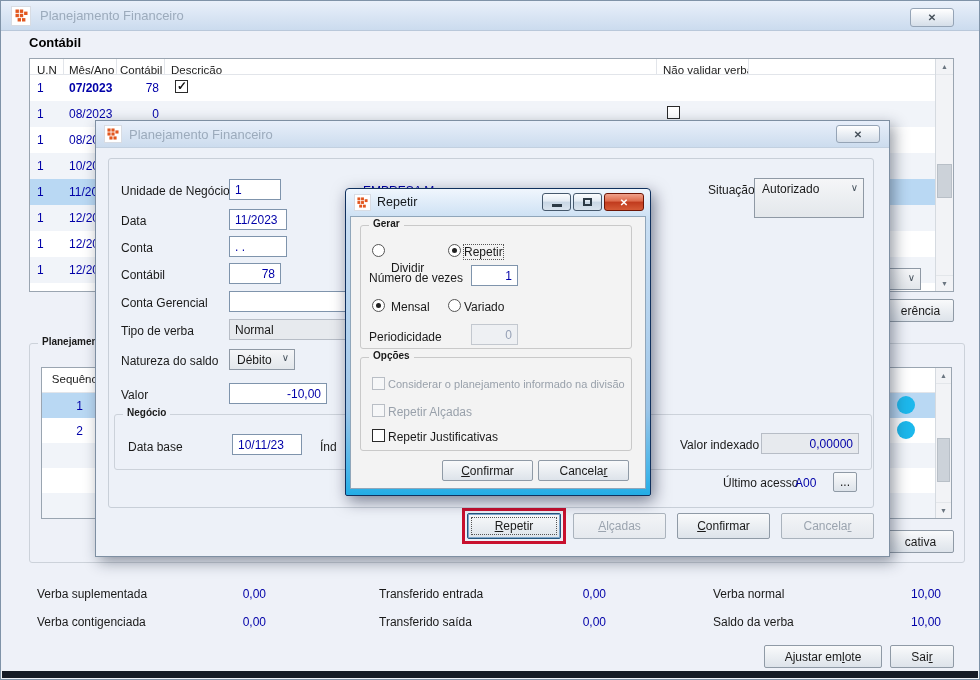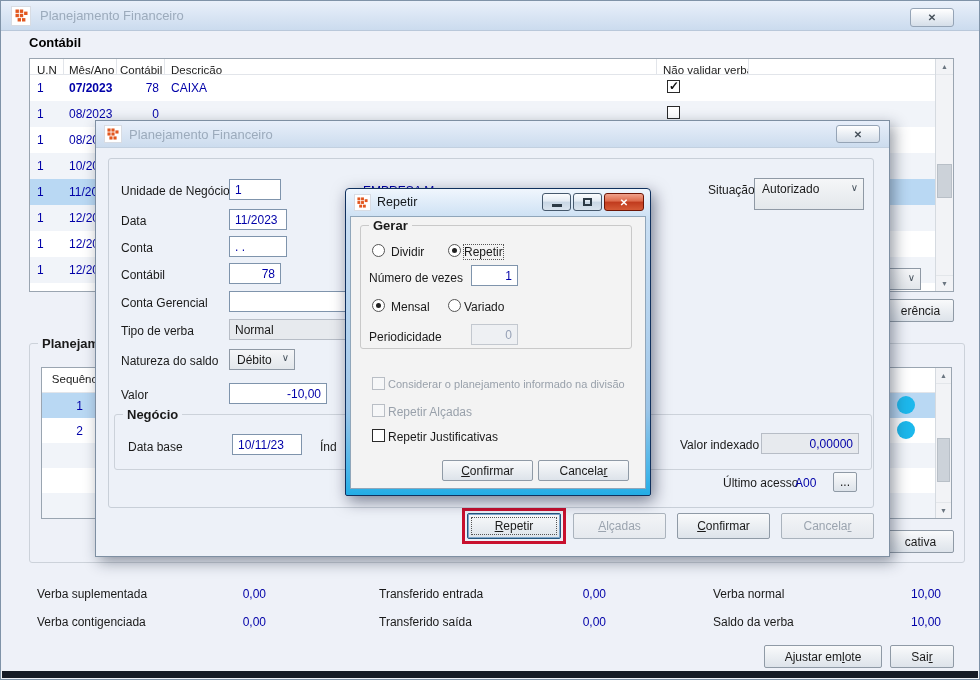--- a/index.html
+++ b/index.html
@@ -37,36 +37,36 @@
   .sb-btn { position:absolute; left:0; right:0; height:16px; display:flex; align-items:center; justify-content:center;
     color:#6a7580; font-size:7px; background:#f2f3f6; }
   .sb-up { top:0; border-bottom:1px solid #e3e6ea; } .sb-up::before{ content:"\25B2"; }
   .sb-down { bottom:0; border-top:1px solid #e3e6ea; } .sb-down::before{ content:"\25BC"; }
   .sb-thumb { position:absolute; left:1px; right:1px; background:#ccd2d9; border:1px solid #b8bfc7; }
 
   .dot { position:absolute; width:18px; height:18px; border-radius:50%; background:#1db8ec; top:3px; }
 
   
   .gb { position:absolute; border:1px solid #ccd2da; border-radius:3px; }
-  .gb > .lg { position:absolute; top:-8px; left:8px; padding:0 4px; font-weight:bold; font-size:13px; background:#eef1f8; white-space:nowrap; }
+  .gb > .lg { position:absolute; top:-8px; left:8px; padding:0 4px; font-weight:bold; font-size:10px; background:#eef1f8; white-space:nowrap; }
   .lg-gray3 { background:#f3f3f3 !important; }
 
   .lbl { position:absolute; color:#1a1a1a; white-space:nowrap; }
   .lbl.navy { color:#0000a8; }
   .lbl.gray { color:#99a1ab; }
 
   .inp { position:absolute; background:#fff; border:1px solid #7f94ac; color:#0000a8;
     font-size:12px; padding:3px 5px 0; height:21px; line-height:15px; white-space:nowrap; }
   .inp.num { text-align:right; }
   .inp.dis { background:#e7eaee; border-color:#b7bdc6; color:#1a1a1a; }
   .inp.disnavy { background:#e7eaee; border-color:#b7bdc6; color:#0000a8; }
   .inp.disgray { background:#eef0f3; border-color:#c3c8cf; color:#96a1b6; }
 
   .combo { position:absolute; background:linear-gradient(#f5f6f8,#e3e7eb); border:1px solid #8f99a5;
-    color:#1a1a1a; font-size:12px; padding:3px 18px 0 7px; height:32px; white-space:nowrap; }
+    color:#1a1a1a; font-size:12px; padding:3px 18px 0 7px; height:40px; white-space:nowrap; }
   .combo .arr { position:absolute; right:5px; top:3px; font-size:10px; color:#49545f; }
   .arr::before { content:"\2228"; }
 
   .btn { position:absolute; display:flex; align-items:center; justify-content:center;
     background:linear-gradient(#f9fafb,#dde3ea); border:1px solid #8f9aa6; border-radius:2px;
     color:#1a1a1a; font-size:12px; white-space:nowrap; }
   .btn.dis { color:#9ba4af; border-color:#aab3bd; background:linear-gradient(#f3f5f7,#e5e9ee); }
   .btn.focused { border:1px solid #27567e; box-shadow:inset 0 0 0 1px #7fa8cc; }
   .btn.focused::after { content:""; position:absolute; inset:3px; border:1px dotted #555; }
 
@@ -134,21 +134,20 @@
       <span class="hcell" style="width:53px; padding-left:5px;">Mês/Ano</span>
       <span class="hcell" style="width:48px; padding-left:3px;">Contábil</span>
       <span class="hcell" style="width:492px; padding-left:6px;">Descrição</span>
       <span class="hcell" style="width:92px; padding-left:6px;">Não validar verba</span>
       <span class="hcell" style="flex:1; border-right:none;"></span>
     </div>
     <div class="grow">
       <span class="c" style="width:34px; padding-left:7px;">1</span>
       <span class="c" style="width:53px; padding-left:5px;font-weight:bold;">07/2023</span>
       <span class="c" style="width:48px; text-align:right; padding-right:6px;">78</span>
-      <span class="c" style="width:492px; padding-left:6px;">CAIXA</span>
       <span class="c" style="width:92px; padding-left:10px;"><span class="cb checked"></span></span>
     </div>
     <div class="grow alt">
       <span class="c" style="width:34px; padding-left:7px;">1</span>
       <span class="c" style="width:53px; padding-left:5px;">08/2023</span>
       <span class="c" style="width:48px; text-align:right; padding-right:6px;">0</span>
       <span class="c" style="width:492px; padding-left:6px;"></span>
       <span class="c" style="width:92px; padding-left:10px;"><span class="cb"></span></span>
     </div>
     <div class="grow">
@@ -336,35 +335,38 @@
       </span>
     <span class="cap close glyph-x"></span>
   </div>
 
   <div class="body3">
 
     <div class="gb" style="left:9px; top:8px; width:272px; height:124px; border-color:#c9c9c9;">
       <span class="lg lg-gray3">Gerar</span>
     </div>
     <span class="radio" style="left:21px; top:27px;"></span>
-    <span class="lbl" style="left:40px; top:28px;">Dividir</span>
+    <span class="lbl" style="left:40px; top:44px;">Dividir</span>
     <span class="radio on" style="left:97px; top:27px;"></span>
     <span class="lbl focus-dotted" style="left:113px; top:28px;">Repetir</span>
 
     <span class="lbl" style="left:18px; top:54px;">Número de vezes</span>
     <div class="inp num" style="left:120px; top:48px; width:47px;">1</div>
 
     <span class="radio on" style="left:21px; top:82px;"></span>
     <span class="lbl" style="left:40px; top:83px;">Mensal</span>
     <span class="radio" style="left:97px; top:82px;"></span>
     <span class="lbl" style="left:113px; top:83px;">Variado</span>
 
     <span class="lbl" style="left:18px; top:113px;">Periodicidade</span>
     <div class="inp disgray num" style="left:120px; top:107px; width:47px;">0</div>
 
+    <div class="gb" style="left:9px; top:140px; width:272px; height:94px; border-color:#c9c9c9;">
+      <span class="lg lg-gray3">Opções</span>
+    </div>
     <span class="cb gray" style="position:absolute; left:21px; top:160px;"></span>
     <span class="lbl gray" style="left:37px; top:161px; font-size:11px;">Considerar o planejamento informado na divisão</span>
     <span class="cb gray" style="position:absolute; left:21px; top:187px;"></span>
     <span class="lbl gray" style="left:37px; top:188px;text-align:right;">Repetir Alçadas</span>
     <span class="cb" style="position:absolute; left:21px; top:212px;"></span>
     <span class="lbl" style="left:37px; top:213px;">Repetir Justificativas</span>
 
     <div class="btn" style="left:91px; top:243px; width:91px; height:21px;"><u>C</u>onfirmar</div>
     <div class="btn" style="left:187px; top:243px; width:91px; height:21px;">Cancela<u>r</u></div>
   </div>

